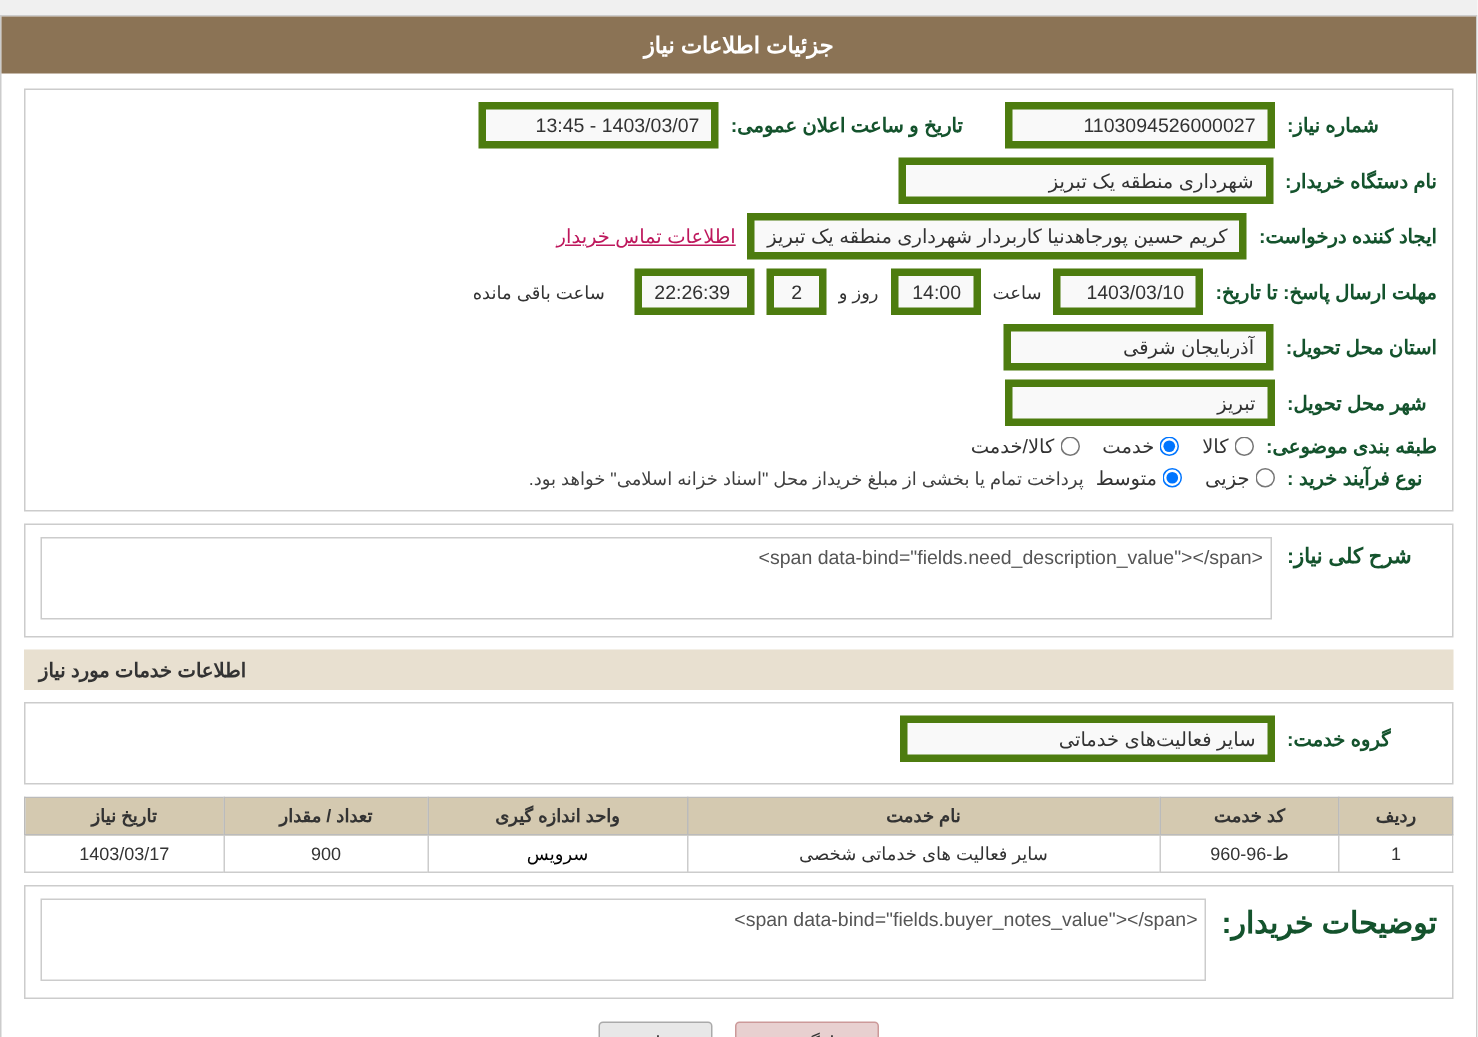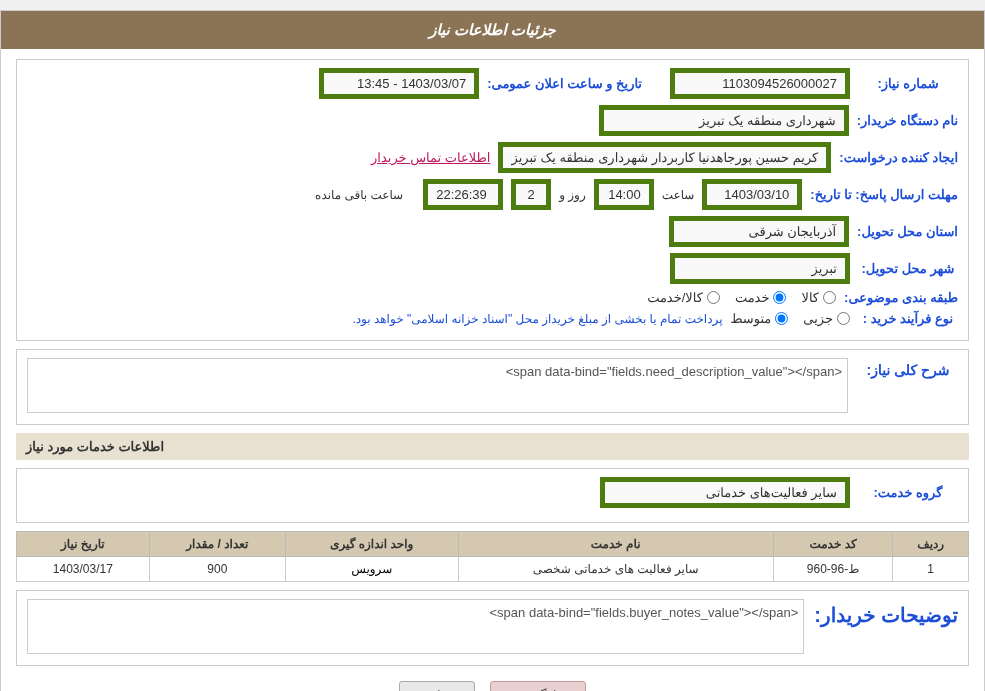--- a/index.html
+++ b/index.html
@@ -16,44 +16,43 @@
       background: #fff;
       border: 1px solid #ccc;
     }
     .page-header {
       background: #8B7355;
       color: #fff;
       text-align: center;
       padding: 10px 15px;
       font-size: 15px;
       font-weight: bold;
-      font-style: italic;
     }
     .content {
       padding: 10px 15px;
     }
     .form-section {
       border: 1px solid #ccc;
       margin-bottom: 8px;
       padding: 8px 10px;
       background: #fff;
     }
     .form-row {
       display: flex;
       align-items: center;
       margin-bottom: 6px;
       gap: 8px;
       flex-wrap: wrap;
     }
     .form-label {
-      color: #1d4ed8;
+      color: #14532d;
       font-weight: bold;
       white-space: nowrap;
       min-width: 100px;
-      text-align: center;
+      text-align: left;
     }
     .section-title {
       background: #e8e0d0;
       color: #333;
       font-weight: bold;
       padding: 6px 10px;
       margin-bottom: 8px;
       text-align: left;
     }
     .radio-group {
@@ -149,21 +148,21 @@
       text-decoration: underline;
     }
     .field-box {
       border: 5px solid #4d7c0f;
       padding: 3px 8px;
       background: #f9f9f9;
       text-align: right;
       display: inline-block;
     }
     .note-text {
-      color: #1d4ed8;
+      color: #404040;
       font-size: 12px;
     }
   </style>
 </head>
 <body>
 
 <div class="page-wrapper">
   <div class="page-header">
     <span>جزئیات اطلاعات نیاز</span>
   </div>

